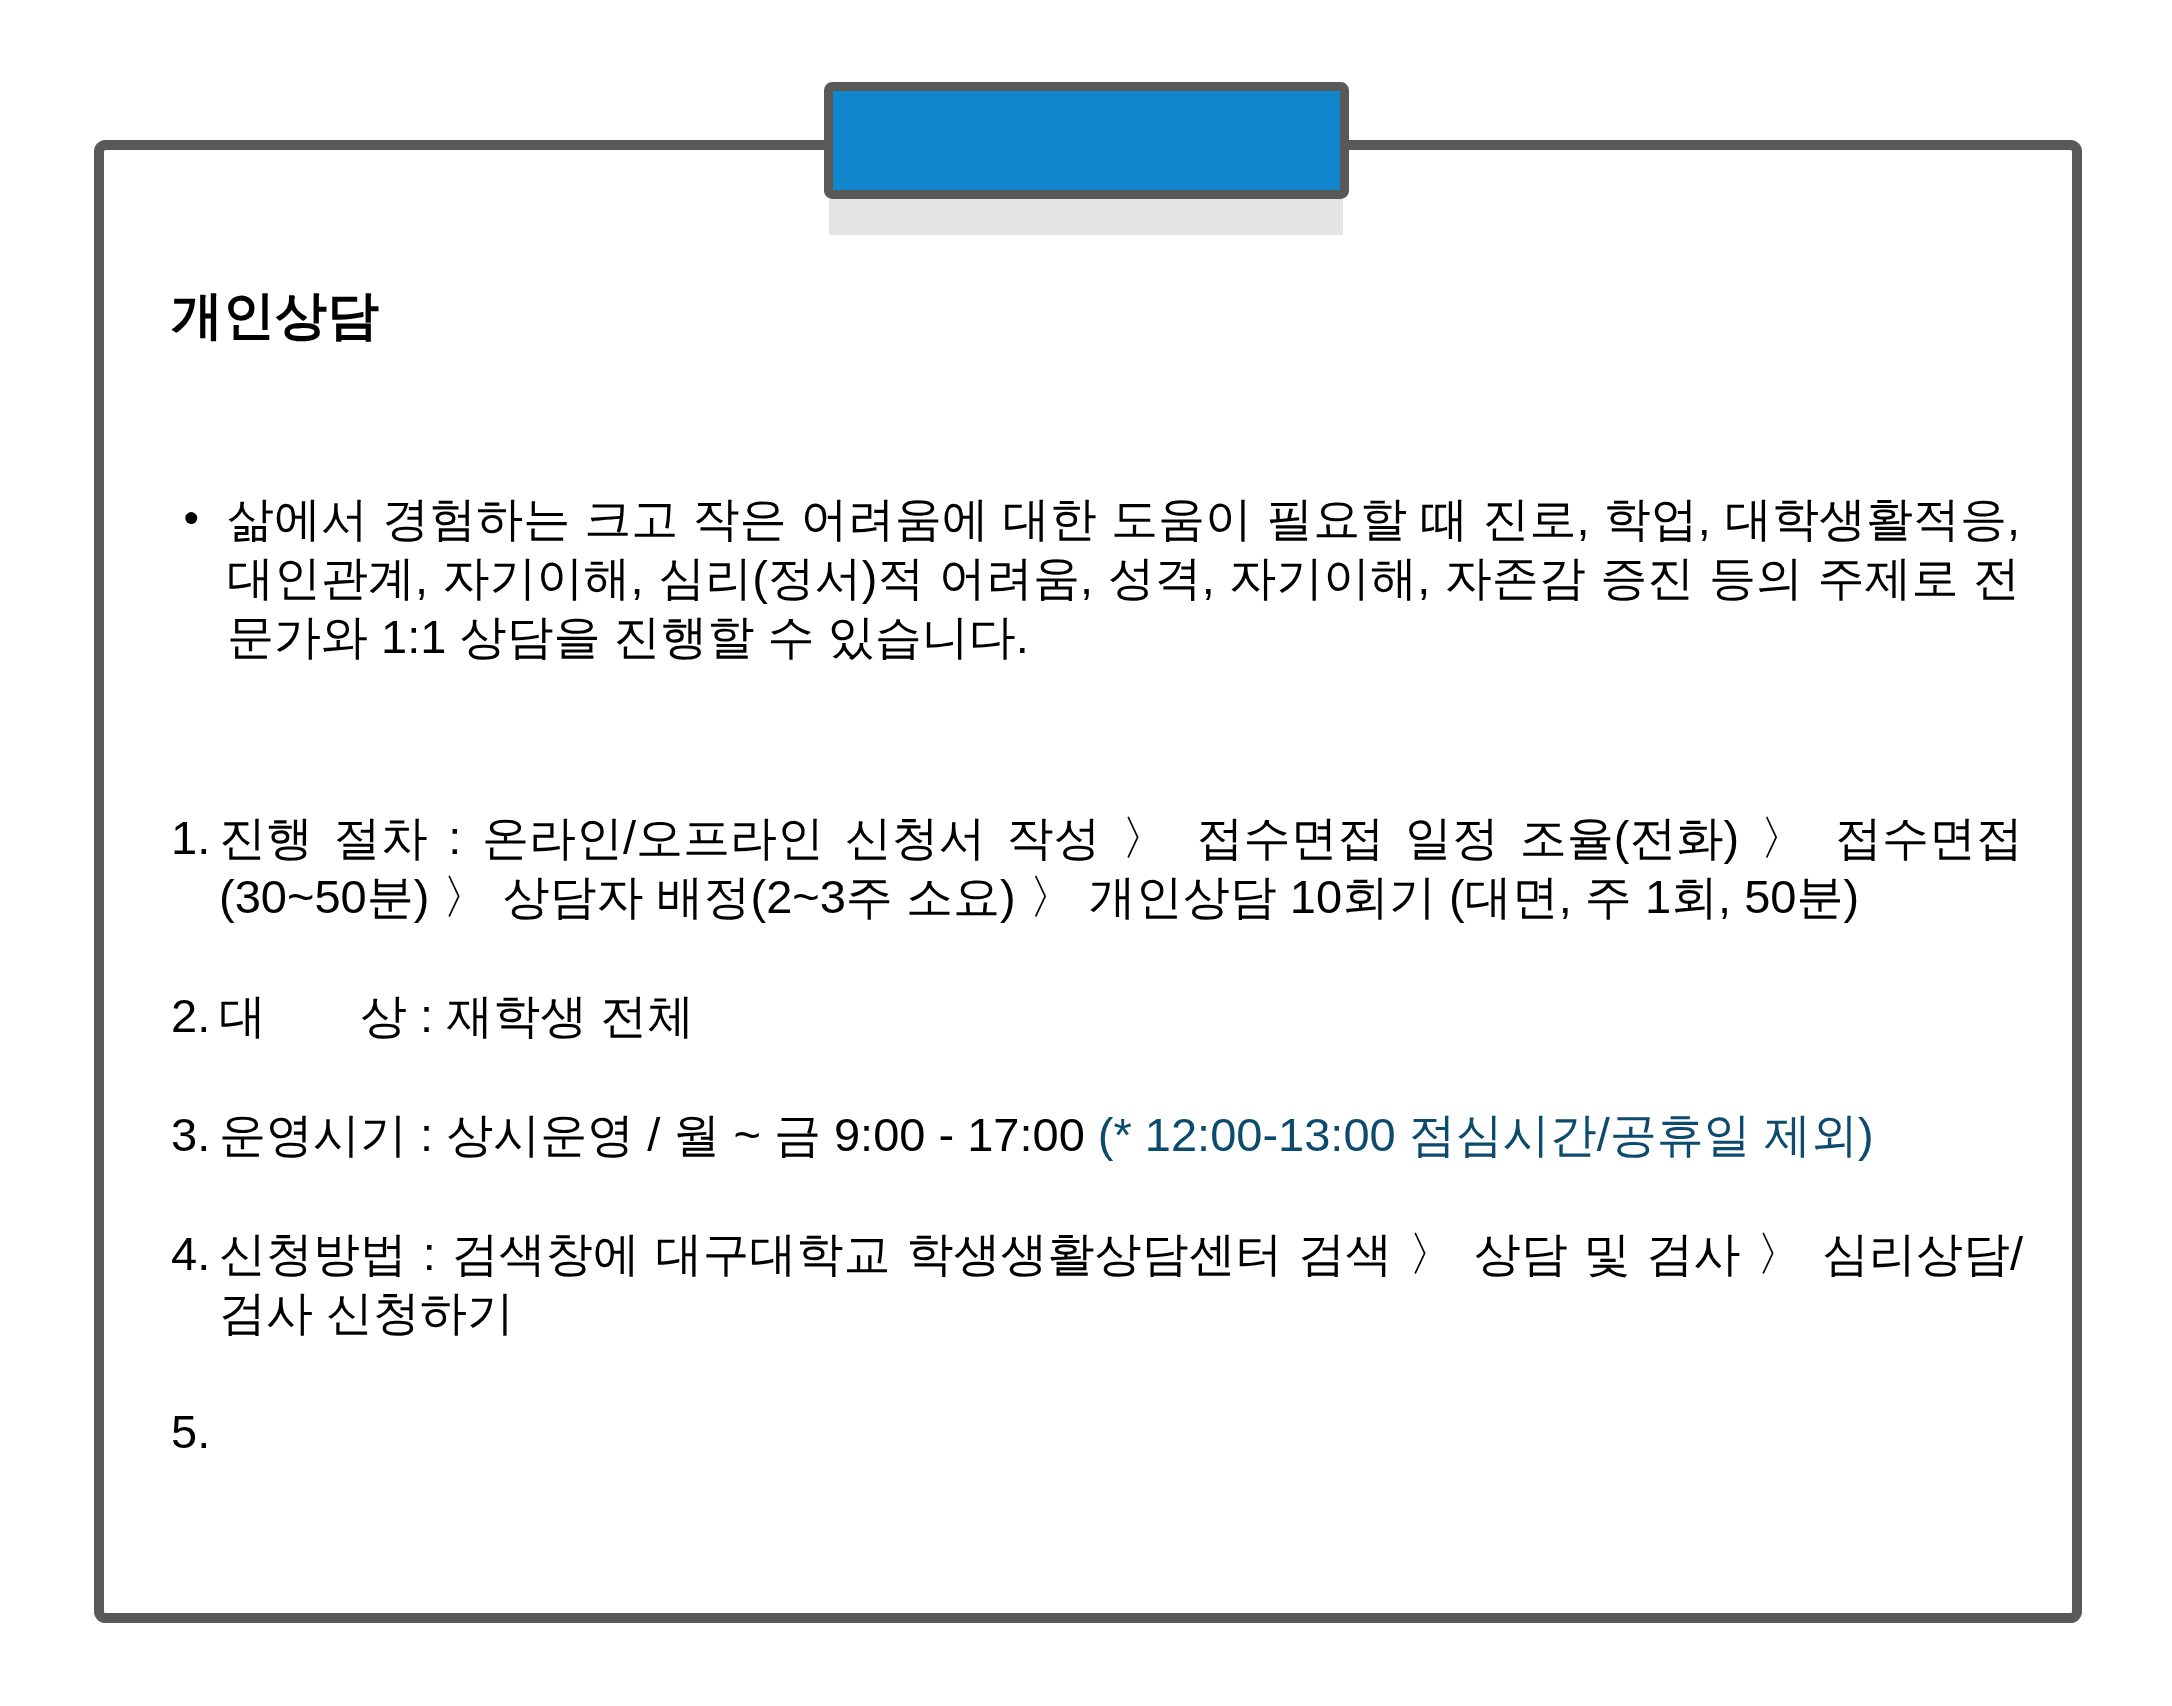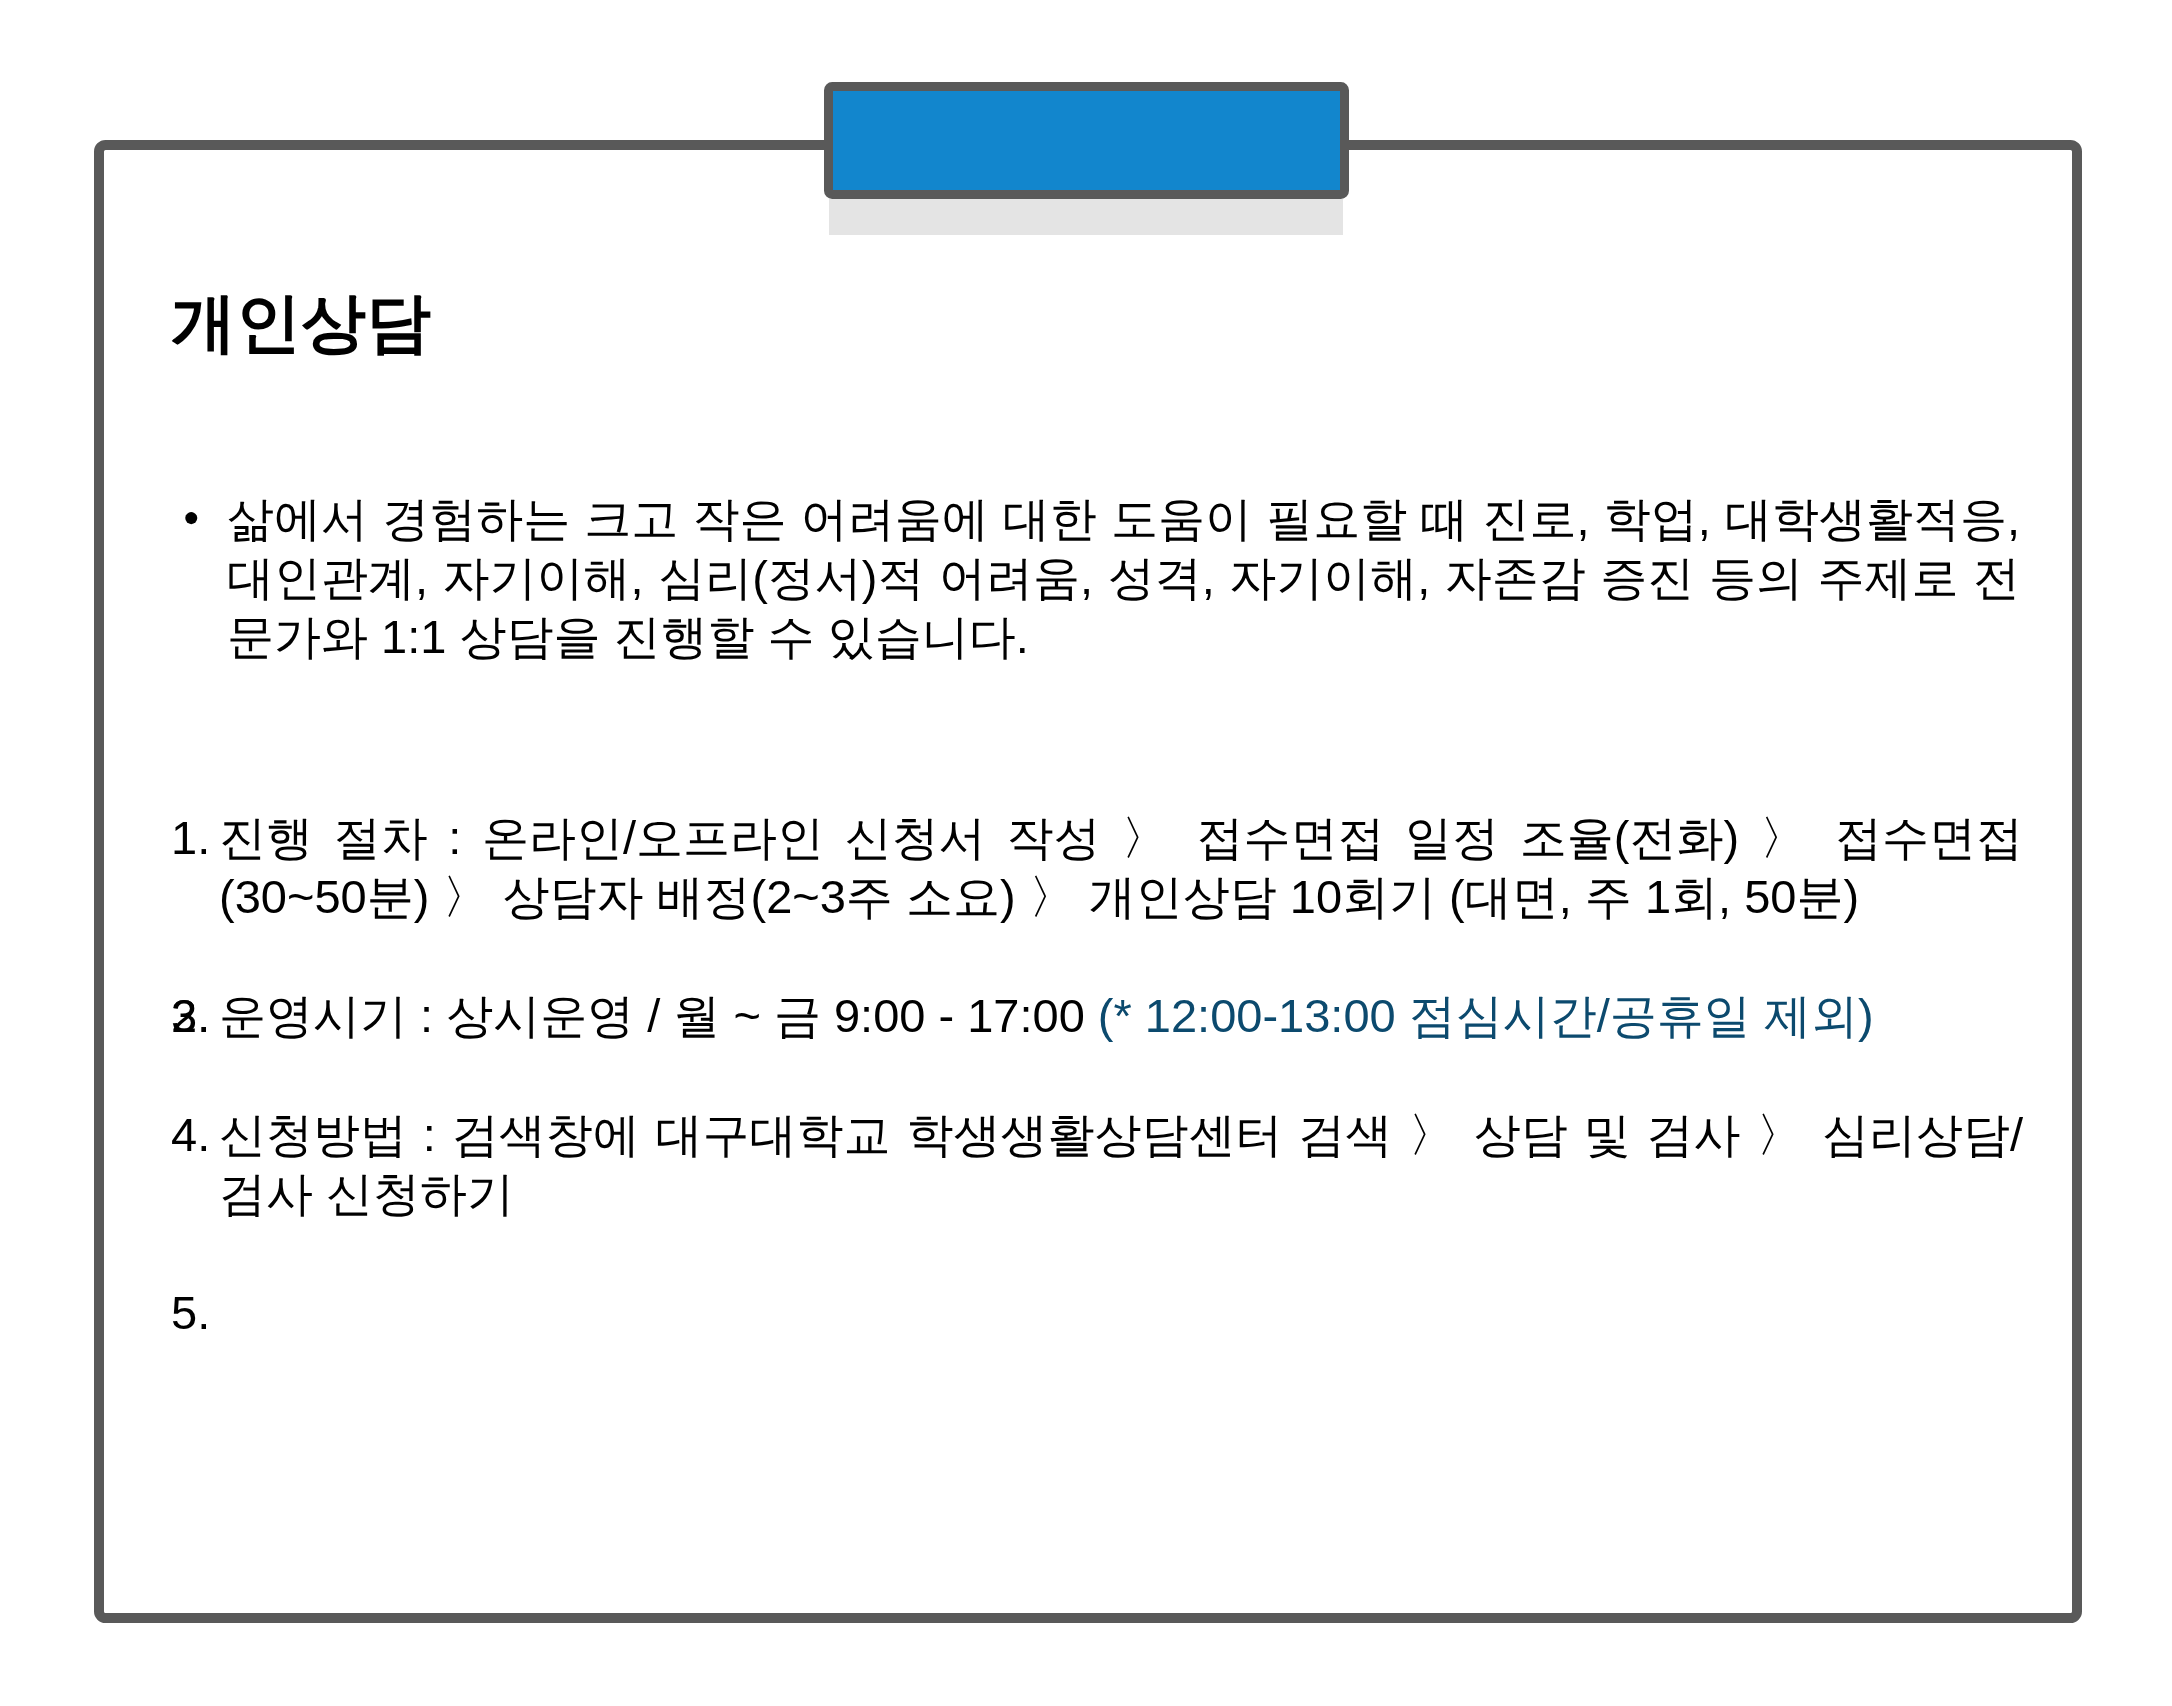--- a/index.html
+++ b/index.html
@@ -49,21 +49,21 @@
     background: #1286CD;
     border: 9px solid #595959;
     border-radius: 8.2px;
     z-index: 3;
   }
   .title {
     position: absolute;
     left: 171px;
     top: 286px;
     margin: 0;
-    font-size: 65px;
+    font-size: 52px;
     font-weight: 800;
     line-height: 1.15;
     letter-spacing: 0px;
     color: #000000;
     z-index: 4;
   }
   .intro {
     position: absolute;
     left: 227px;
     top: 489px;
@@ -125,20 +125,21 @@
     <span>삶에서 경험하는 크고 작은 어려움에 대한 도움이 필요할 때 진로, 학업, 대학생활적응, 대인관계, 자기이해, 심리(정서)적 어려움, 성격, 자기이해, 자존감 증진 등의 주제로 전문가와 1:1 상담을 진행할 수 있습니다.</span>
   </div>
 
   <ol class="items">
     <li class="item">
       <span class="num">1.</span>
       <span>진행 절차 : 온라인/오프라인 신청서 작성 〉 접수면접 일정 조율(전화) 〉 접수면접(30~50분) 〉 상담자 배정(2~3주 소요) 〉 개인상담 10회기 (대면, 주 1회, 50분)</span>
     </li>
     <li class="item">
       <span class="num">2.</span>
+      <span>대  상 : 재학생 전체</span>
     </li>
     <li class="item">
       <span class="num">3.</span>
       <span>운영시기 : 상시운영 / 월 ~ 금 9:00 - 17:00</span><span class="note">(* 12:00-13:00 점심시간/공휴일 제외)</span>
     </li>
     <li class="item">
       <span class="num">4.</span>
       <span>신청방법 : 검색창에 대구대학교 학생생활상담센터 검색 〉 상담 및 검사 〉 심리상담/검사 신청하기</span>
     </li>
     <li class="item">

